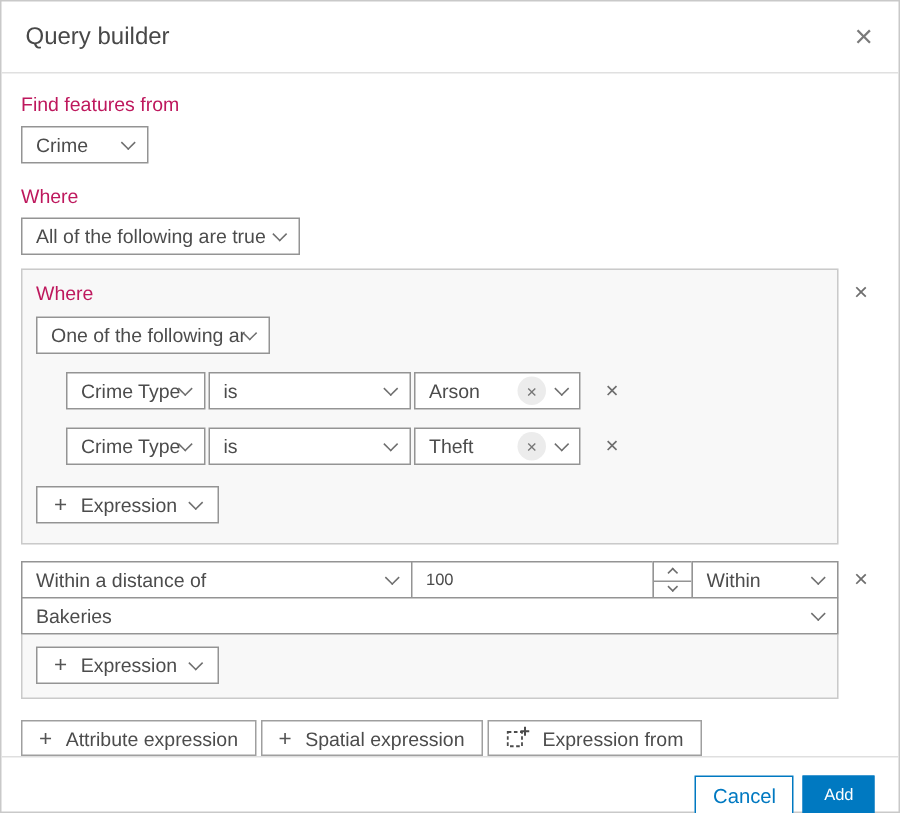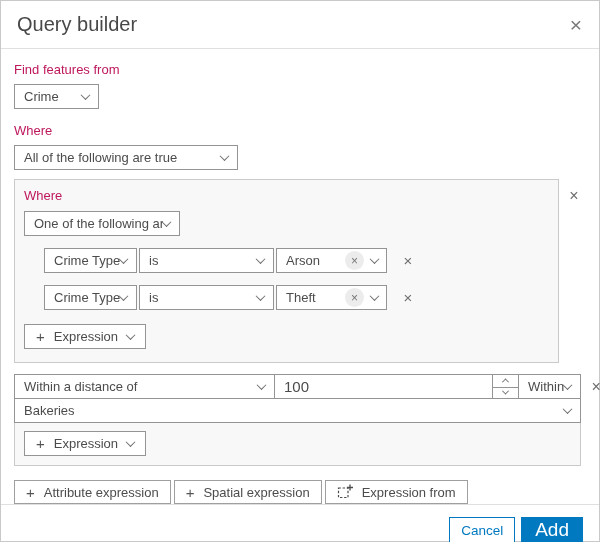--- a/index.html
+++ b/index.html
@@ -15,21 +15,21 @@
     background: #fff;
     display: flex; flex-direction: column;
   }
   
   .hdr {
     height: 48px; flex: 0 0 48px;
     display: flex; align-items: center; justify-content: space-between;
     padding: 0 17px 0 16px;
     border-bottom: 1px solid #e0e0e0;
   }
-  .hdr-title { font-size: 20px; color: #484848; }
+  .hdr-title { font-size: 16px; color: #484848; }
   .close-x {
     font-size: 21px; line-height: 1; color: #7a7a7a;
     cursor: pointer; font-weight: 300;
   }
   
   .body { padding: 13px 10px 0 13px; flex: 1 1 auto; }
   .lbl { font-size: 13px; color: #be185d; margin-bottom: 7px; }
   .sel {
     display: flex; align-items: center;
     border: 1px solid #949494; background: #fff;
@@ -37,21 +37,21 @@
     font-size: 13px; color: #4c4c4c; cursor: pointer;
   }
   .sel-text { flex: 1 1 auto; white-space: nowrap; overflow: hidden; }
   .chev {
     width: 7px; height: 7px; flex: 0 0 7px;
     border-right: 1.4px solid #6e6e6e; border-bottom: 1.4px solid #6e6e6e;
     transform: rotate(45deg) translate(-1px,-1px);
   }
   .chev-up { transform: rotate(-135deg) translate(-1px,-1px); }
   .w-crime { width: 85px; margin-bottom: 14px; }
-  .w-combine { width: 224px; margin-bottom: 9px; align-items: center; }
+  .w-combine { width: 186px; margin-bottom: 9px; align-items: center; }
   
   .group-outer { display: flex; align-items: flex-start; margin-bottom: 11px; }
   .group {
     flex: 1 1 auto;
     background: #f8f8f8;
     border: 1px solid #cacaca;
   }
   .xcol {
     flex: 0 0 30px; height: 25px;
     display: flex; align-items: center; justify-content: center;
@@ -92,21 +92,21 @@
   .plus { font-size: 15px; line-height: 1; color: #555; }
   
   .g2-rows { margin: -1px; }
   .g2-row1 { display: flex; border-radius: 11px; }
   .g2-row1 .sel, .g2-row1 .num-input, .g2-row1 .spin { margin-left: -1px; }
   .g2-row1 .sel:first-child { margin-left: 0; }
   .w-spatial { flex: 0 0 261px; }
   .num-input {
     flex: 0 0 158px; height: 25px;
     border: 1px solid #949494; padding: 0 9px;
-    font-size: 15px; color: #4c4c4c;
+    font-size: 11px; color: #4c4c4c;
     font-family: "Liberation Sans", sans-serif; background: #fff; outline: none;
   }
   .spin {
     flex: 0 0 27px; height: 25px;
     border: 1px solid #949494; background: #fff;
     display: flex; flex-direction: column;
   }
   .spin-btn {
     flex: 1 1 50%; display: flex; align-items: center; justify-content: center;
     cursor: pointer;
@@ -135,21 +135,21 @@
     display: flex; justify-content: flex-end; gap: 6px; align-items: center;
   }
   .btn-cancel {
     background: #fff; border: 1px solid #0079c1; color: #0079c1;
     height: 26px; padding: 0 11px; font-size: 13.5px;
     display: inline-flex; align-items: center; cursor: pointer;
     font-family: "Liberation Sans", sans-serif;
   }
   .btn-add {
     background: #0079c1; border: 1px solid #0079c1; color: #ffffff;
-    height: 26px; padding: 0 13px; font-size: 19px;
+    height: 26px; padding: 0 13px; font-size: 11px;
     display: inline-flex; align-items: center; cursor: pointer;
     font-family: "Liberation Sans", sans-serif;
     text-align: right;
   }
 </style>
 </head>
 <body>
 
 <div class="dialog">
 

